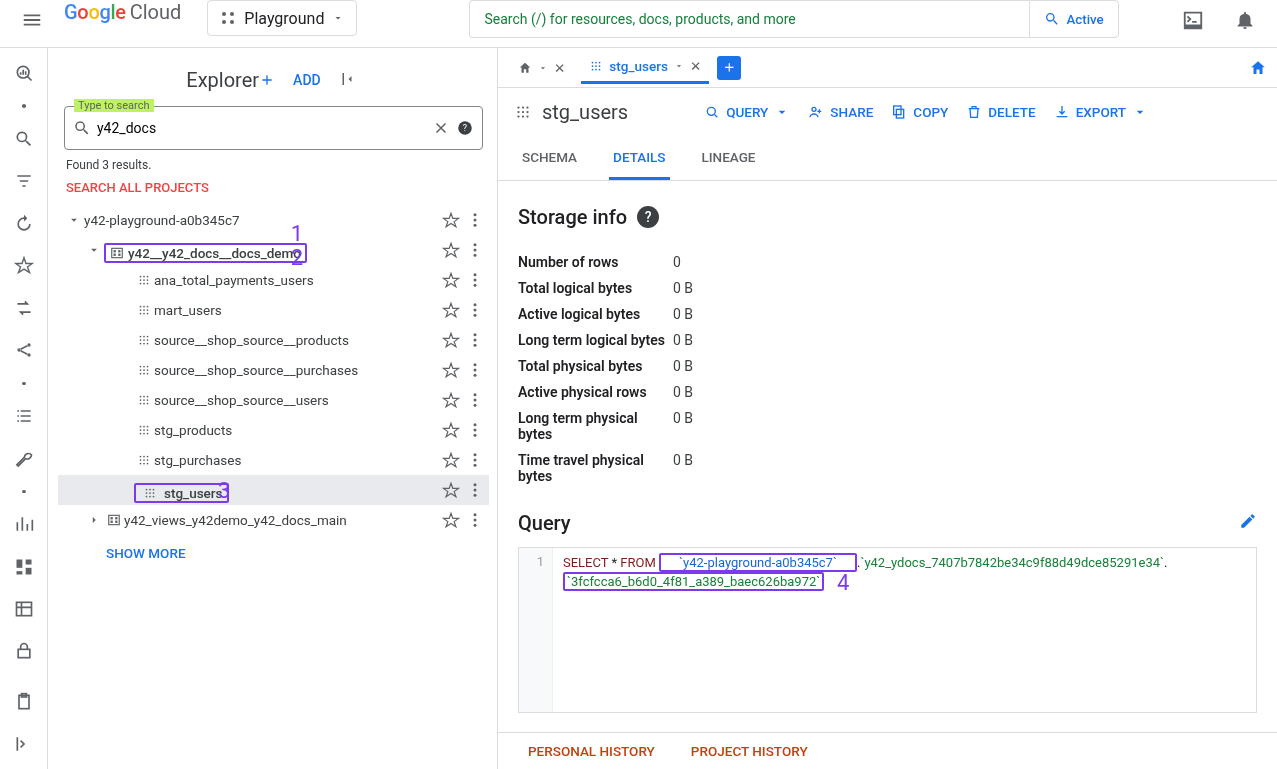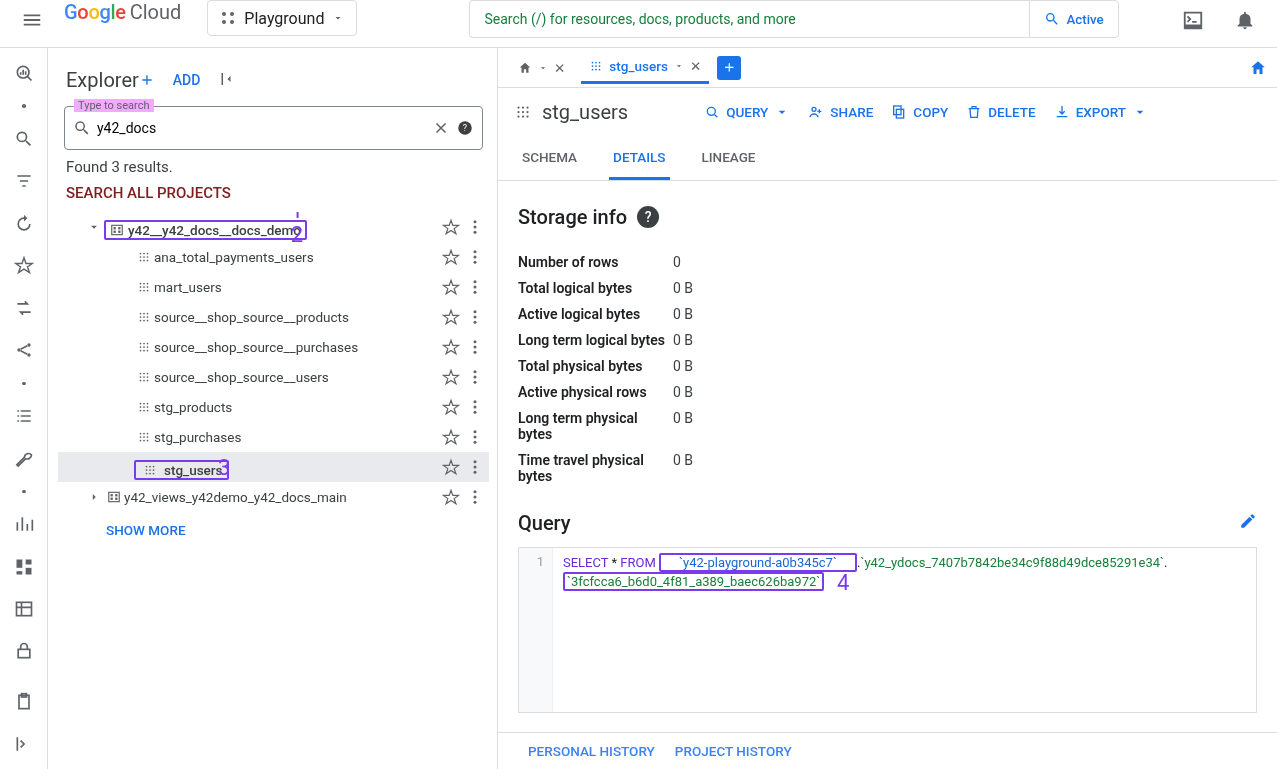--- a/index.html
+++ b/index.html
@@ -16,30 +16,30 @@
 .searchbtn { height:38px; border:1px solid #dadce0; border-radius:0 4px 4px 0; background:#fff; color:#1a73e8; font-weight:500; padding:0 14px; display:flex; align-items:center; gap:6px; cursor:pointer;}
 .top-spacer{flex:1}
 .main { display:flex; height:calc(100% - 48px);}
 .railnav { width:48px; border-right:1px solid #dadce0; display:flex; flex-direction:column; align-items:center; padding-top:8px; gap:8px;}
 .railnav .nbtn { width:40px; height:40px; display:flex; align-items:center;justify-content:center;color:#5f6368; border-radius:50%;}
 .railnav .nbtn svg{width:20px;height:20px;fill:currentColor}
 .railnav .dot{width:4px;height:4px;border-radius:50%;background:#5f6368;margin:6px 0}
 .railnav .spacer{flex:1}
 
 .explorer { width:450px; border-right:1px solid #dadce0; display:flex; flex-direction:column; padding:12px 8px 0 10px; position:relative;}
-.exp-head { display:flex; align-items:center; justify-content:flex-start; padding:4px 6px 10px 8px;}
+.exp-head { display:flex; align-items:center; justify-content:center; padding:4px 6px 10px 8px;}
 .exp-title { font-size:20px;  color:#3c4043;}
 .addbtn { color:#1a73e8; font-weight:500; display:flex; align-items:center; gap:18px; background:none; border:none; cursor:pointer; font-size:14px;}
 .collapse-btn { color:#5f6368; background:none; border:none; width:32px; height:32px; cursor:pointer;}
 .search-field { position:relative; margin:0 6px;}
-.search-label { position:absolute; top:-7px; left:10px; background:#f0abfc; padding:0 4px; font-size:11px; color:#5f6368;}
+.search-label { position:absolute; top:-7px; left:10px; background:#bef264; padding:0 4px; font-size:11px; color:#5f6368;}
 .search-input-wrap { height:44px; border:1px solid #80868b; border-radius:4px; display:flex; align-items:center; padding:0 8px; gap:6px;}
 .search-input-wrap input { flex:1; border:none; outline:none; font-size:14px;}
-.results-line { font-size:15px; color:#3c4043; padding:8px 8px 2px;}
-.search-all { color:#7f1d1d; font-size:15px; font-weight:500; padding:6px 8px 10px; cursor:pointer;}
+.results-line { font-size:12px; color:#3c4043; padding:8px 8px 2px;}
+.search-all { color:#ef4444; font-size:13px; font-weight:500; padding:6px 8px 10px; cursor:pointer;}
 
 .tree { font-size:13.5px; color:#3c4043; overflow:auto;}
 .row { display:flex; align-items:center; height:30px; padding-right:2px; position:relative;}
 .row.selected{background:#e8eaed}
 .row .exp-ar{width:20px;display:flex;justify-content:center;color:#5f6368}
 .row .r-icon{width:20px;display:flex;justify-content:center;color:#5f6368}
 .row .r-icon svg,.row .exp-ar svg{width:14px;height:14px;fill:currentColor}
 .row .name{flex:1;white-space:nowrap;overflow:hidden;text-overflow:ellipsis}
 .row .star,.row .menu{width:24px;display:flex;justify-content:center;color:#5f6368;cursor:pointer}
 .row .star svg,.row .menu svg{width:18px;height:18px;fill:currentColor}
@@ -72,25 +72,25 @@
 .section-h .info{width:22px;height:22px;border-radius:50%;background:#3c4043;color:#fff;display:flex;align-items:center;justify-content:center;font-size:14px}
 .kv-row{display:flex;padding:5px 0;font-size:14px}
 .kv-row .k{width:155px;font-weight:600;color:#202124}
 .kv-row .v{color:#3c4043}
 
 .query-h{font-size:20px;font-weight:500; margin-top:22px; display:flex;align-items:center;justify-content:space-between}
 .query-h .edit{color:#1a73e8;cursor:pointer}
 .code-area{margin-top:12px;border:1px solid #dadce0;border-radius:0;display:flex;font-family:"Roboto Mono",monospace;font-size:13px}
 .gutter{width:34px;background:#f8f9fa;color:#9aa0a6;text-align:right;padding:6px 8px 120px 0;border-right:1px solid #edeff1}
 .code{padding:6px 10px 120px;line-height:1.45;white-space:pre-wrap;word-break:break-all}
-.kw{color:#6d28d9}
+.kw{color:#7f1d1d}
 .str{color:#188038}
 .code .hl-token{border:2px solid #7c3aed;border-radius:2px;padding:0 2px;color:#188038}
 
-.hist-tabs{border-top:1px solid #dadce0;display:flex;gap:20px;padding:10px 30px;font-size:13.5px;font-weight:500;color:#3b82f6}
+.hist-tabs{border-top:1px solid #dadce0;display:flex;gap:36px;padding:10px 30px;font-size:13.5px;font-weight:500;color:#c2410c}
 </style>
 </head>
 <body>
 
 <div class="topbar">
   <button class="icon-btn">
       <svg viewBox="0 0 24 24">
         <path d="M3 6h18v2H3zM3 11h18v2H3zM3 16h18v2H3z"></path>
       </svg>
     </button>
@@ -259,20 +259,40 @@
             <circle cx="12" cy="12" r="9" fill="#3c4043"></circle>
             <text x="12" y="16" text-anchor="middle" font-size="12" fill="#fff">?</text>
           </svg>
       </div>
     </div>
     <div class="results-line">Found 3 results.</div>
     <div class="search-all">SEARCH ALL PROJECTS</div>
 
     <div class="tree">
 
+      <div class="row indent1">
+        <span class="exp-ar">
+            <svg viewBox="0 0 24 24">
+              <path d="M7 10l5 5 5-5z"></path>
+            </svg>
+          </span>
+        <span class="name">y42-playground-a0b345c7</span>
+        <span class="star">
+            <svg viewBox="0 0 24 24">
+              <path d="M12 3l2.39 6.95H22l-5.8 4.22L18.59 21 12 16.77 5.41 21l2.39-6.83L2 9.95h7.61z" fill="none" stroke="#5f6368" stroke-width="1.6"></path>
+            </svg>
+          </span>
+        <span class="menu">
+            <svg viewBox="0 0 24 24">
+              <circle cx="12" cy="5" r="2"></circle>
+              <circle cx="12" cy="12" r="2"></circle>
+              <circle cx="12" cy="19" r="2"></circle>
+            </svg>
+          </span>
+      </div>
 
       <div class="row indent2" style="position:relative">
         <span class="exp-ar">
             <svg viewBox="0 0 24 24">
               <path d="M7 10l5 5 5-5z"></path>
             </svg>
           </span>
         <span class="hl-box">
           <svg width="14" height="14" viewBox="0 0 24 24" fill="#5f6368">
               <rect x="3" y="4" width="18" height="16" fill="none" stroke="#5f6368" stroke-width="2"></rect>

